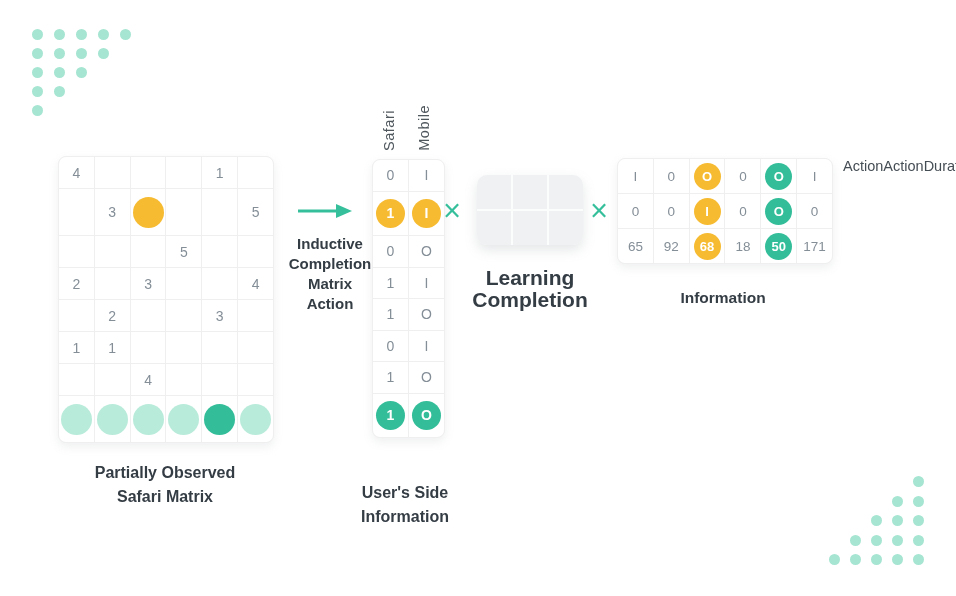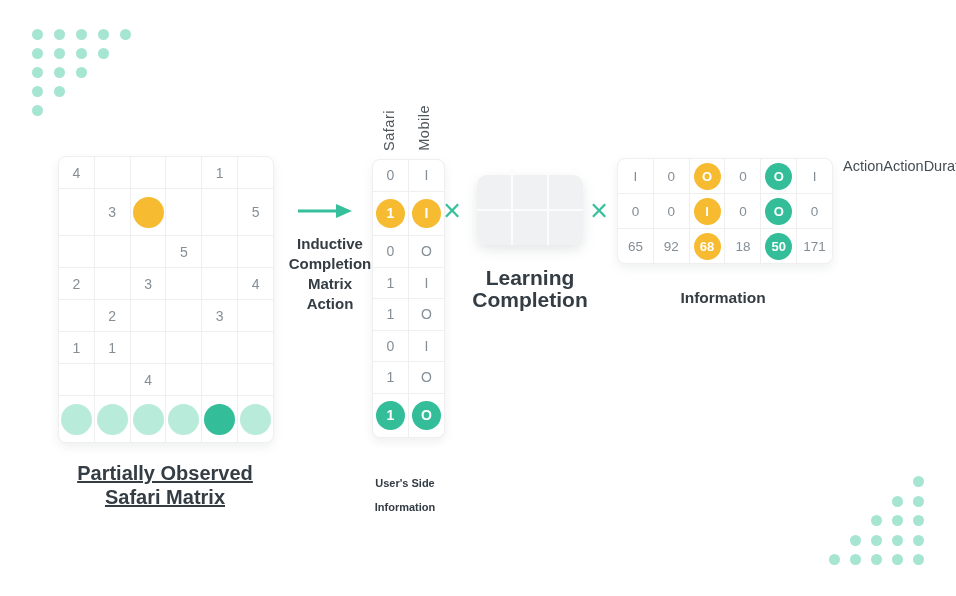--- a/index.html
+++ b/index.html
@@ -26,22 +26,22 @@
 
   
   .param{position:absolute;left:477px;top:175px;width:106px;height:70px;display:grid;
          grid-template-columns:repeat(3,1fr);gap:2px;background:#fbfcfc;border-radius:10px;
          overflow:hidden;box-shadow:0 5px 12px rgba(150,158,165,.25);}
   .param .pcell{background:#f0f1f2;}
 
   
   .lbl{position:absolute;text-align:center;font-weight:700;color:#343C44;}
   .lbl div{white-space:nowrap;text-align:center;}
-  #rating-label{left:45px;top:461px;width:240px;font-size:20px;line-height:24px;text-decoration:underline;}
-  #user-label{left:315px;top:471px;width:180px;font-size:11px;line-height:24px;}
+  #rating-label{left:45px;top:461px;width:240px;font-size:16px;line-height:24px;}
+  #user-label{left:315px;top:481px;width:180px;font-size:16px;line-height:24px;}
   #method-label{left:260px;top:234px;width:140px;font-size:15px;line-height:20px;}
   #learning-label{left:450px;top:267px;width:160px;font-size:21px;line-height:22px;}
   #movie-label{left:623px;top:287px;width:200px;font-size:15.5px;line-height:22px;}
 
   
   .vh{position:absolute;writing-mode:vertical-rl;transform:rotate(180deg);
       font-size:14.5px;color:#4F575D;letter-spacing:.5px;bottom:445px;}
   #vh-safari{left:381px;}
   #vh-mobile{left:416px;}
 

